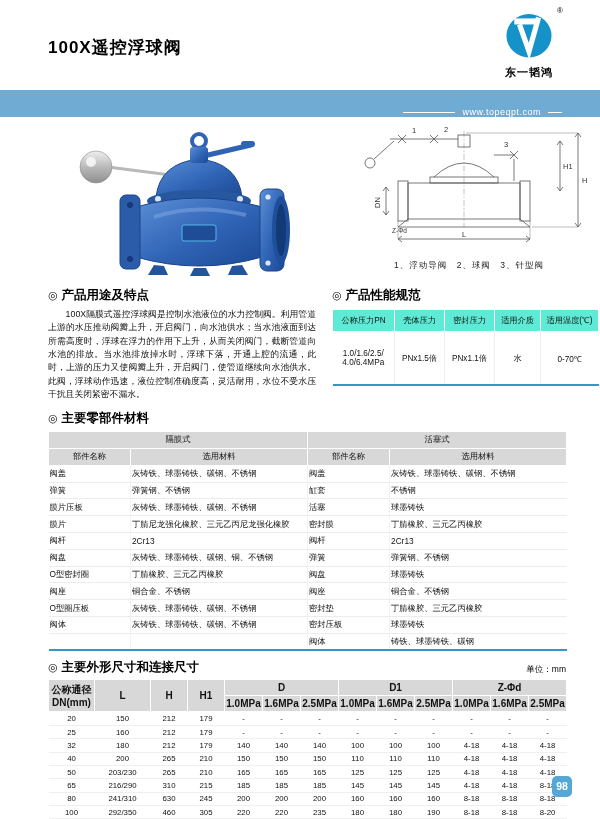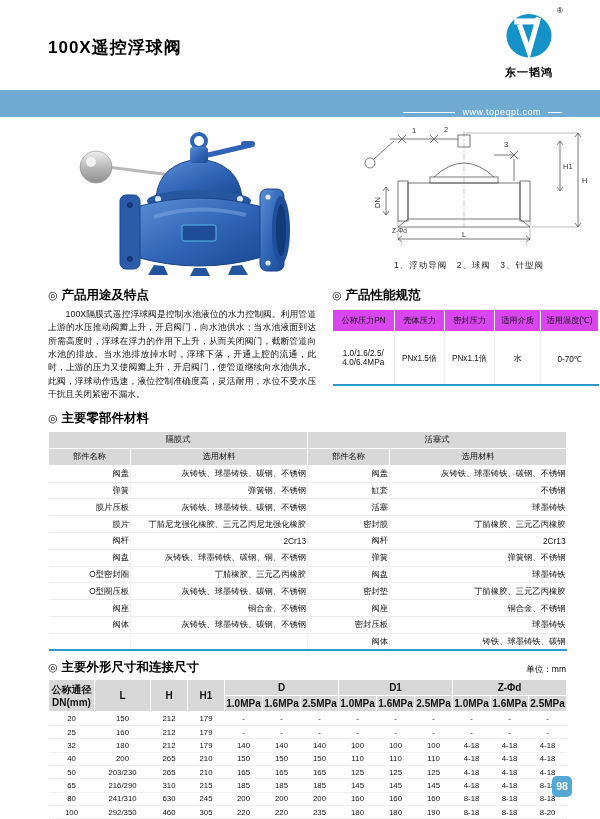--- a/index.html
+++ b/index.html
@@ -34,29 +34,29 @@
   .sec-heading { font-size:12.5px; font-weight:bold; color:#000; display:flex; align-items:center; gap:4px; }
   .sec-heading .bullet { font-size:11px; font-weight:normal; }
 
   
   .two-col { display:flex; gap:16px; padding:6px 34px 0 48px; }
   .features-col { flex:0 0 268px; }
   .features-body { margin-top:4px; font-size:8.8px; line-height:1.52; text-align:justify; text-indent:2em; color:#111; }
   .perf-col { flex:1; }
   table { border-collapse:collapse; table-layout:fixed; }
   .perf-table { width:100%; margin-top:5px; border-bottom:2px solid #2f9ac9; }
-  .perf-table th { background:#d946ef; font-weight:normal; font-size:8.2px; padding:5px 1px; border:1px solid #fff; }
+  .perf-table th { background:#5eead4; font-weight:normal; font-size:8.2px; padding:5px 1px; border:1px solid #fff; }
   .perf-table td { font-size:8.2px; text-align:center; padding:17px 2px; border-left:1px solid #eee; }
   .perf-table td:first-child { border-left:none; }
 
   
   .materials { padding:8px 34px 0 48px; }
   .mat-table { width:100%; margin-top:4px; border-bottom:2px solid #2f9ac9; }
   .mat-table th { background:#d8d8d8; font-weight:normal; font-size:8.3px; padding:2.6px 1px; border:1px solid #fff; }
-  .mat-table td { font-size:8.3px; text-align:right; padding:2.4px 1px; border-top:1px solid #ececec; border-left:1px solid #f2f2f2; }
+  .mat-table td { font-size:8.3px; text-align:left; padding:2.4px 1px; border-top:1px solid #ececec; border-left:1px solid #f2f2f2; }
   .mat-table td:first-child { border-left:none; }
 
   
   .dimensions { padding:8px 34px 0 48px; }
   .dim-head-row { display:flex; align-items:flex-end; justify-content:space-between; }
   .unit-label { font-size:8.5px; color:#000; }
   .dim-table { width:100%; margin-top:3px; border-bottom:2px solid #2f9ac9; }
   .dim-table th { background:#d8d8d8; font-weight:bold; font-size:10px; padding:2px 0; border:1px solid #fff; white-space:pre-line; }
   .dim-table td { font-size:7.8px; text-align:center; padding:1.7px 0; border-top:1px solid #efefef; }
 
@@ -308,30 +308,30 @@
             <td>弹簧</td>
             <td>弹簧钢、不锈钢</td>
           </tr>
           <tr>
             <td>O型密封圈</td>
             <td>丁腈橡胶、三元乙丙橡胶</td>
             <td>阀盘</td>
             <td>球墨铸铁</td>
           </tr>
           <tr>
+            <td>阀座</td>
+            <td>铜合金、不锈钢</td>
+            <td>阀座</td>
+            <td>铜合金、不锈钢</td>
+          </tr>
+          <tr>
             <td>O型圈压板</td>
             <td>灰铸铁、球墨铸铁、碳钢、不锈钢</td>
             <td>密封垫</td>
             <td>丁腈橡胶、三元乙丙橡胶</td>
-          </tr>
-          <tr>
-            <td>阀座</td>
-            <td>铜合金、不锈钢</td>
-            <td>阀座</td>
-            <td>铜合金、不锈钢</td>
           </tr>
           <tr>
             <td>阀体</td>
             <td>灰铸铁、球墨铸铁、碳钢、不锈钢</td>
             <td>密封压板</td>
             <td>球墨铸铁</td>
           </tr>
           <tr>
             <td></td>
             <td></td>

